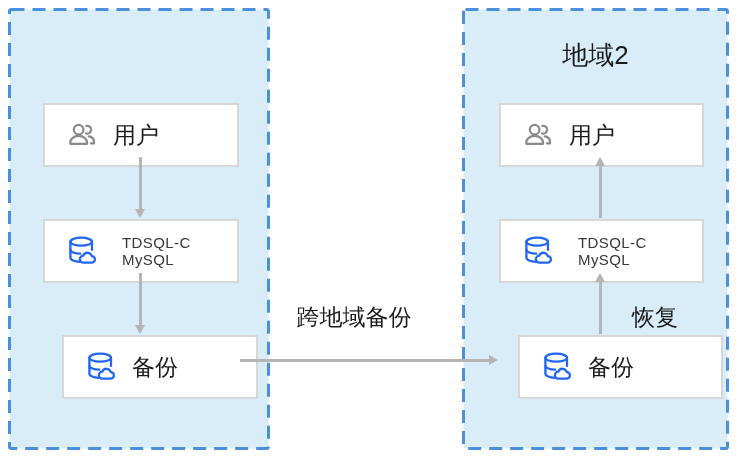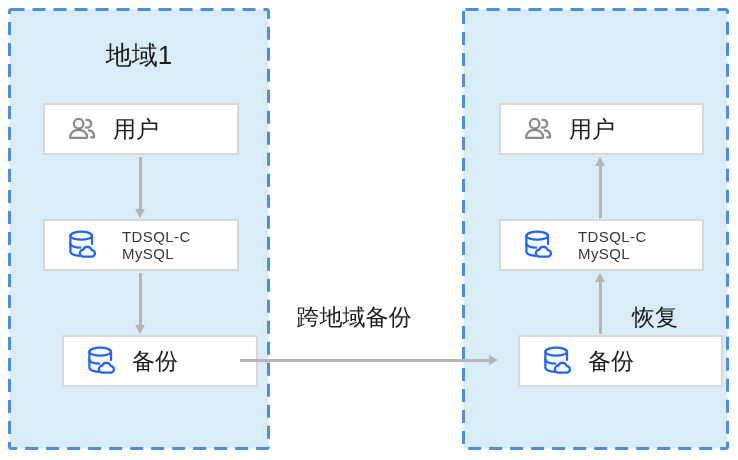--- a/index.html
+++ b/index.html
@@ -21,21 +21,21 @@
     top: 32px;
     left: 0; right: 0;
     text-align: center;
     font-size: 26px;
     line-height: 30px;
     color: var(--text, #1b1b1b);
   }
 
   .node {
     position: absolute;
-    height: 52px;
+    height: 64px;
     background: #fff;
     border: 2px solid var(--node-border, #d7d7d7);
     box-sizing: border-box;
     display: flex;
     align-items: center;
     padding-left: 21px;
     gap: 15px;
   }
   .col1 { left: 43px;  width: 196px; }
   .col2 { left: 499px; width: 205px; }
@@ -98,27 +98,27 @@
     </g>
   </defs>
 </svg>
 
 <div class="stage">
 
   <div class="region" id="region-1">
     <svg class="border" width="262" height="442">
       <rect x="1.5" y="1.5" width="259" height="439" rx="2" style="fill:var(--region-fill,#d9edf9); stroke:var(--region-border,#4a90dd)" stroke-width="3" stroke-dasharray="13 8"></rect>
     </svg>
-    <div class="region-title">地域1</div>
   </div>
 
   <div class="region" id="region-2">
     <svg class="border" width="267" height="442">
       <rect x="1.5" y="1.5" width="264" height="439" rx="2" style="fill:var(--region-fill,#d9edf9); stroke:var(--region-border,#4a90dd)" stroke-width="3" stroke-dasharray="13 8"></rect>
     </svg>
+    <div class="region-title">地域2</div>
   </div>
 
   <div class="node col1 row-user">
     <svg class="icon icon-users" width="32" height="32" viewBox="0 0 24 24">
         <use href="#def-users"></use>
       </svg>
     <span class="node-label big">用户</span>
   </div>
   <div class="node col1 row-tdsql">
     <svg class="icon icon-db" width="32" height="32" viewBox="0 0 24 24">

